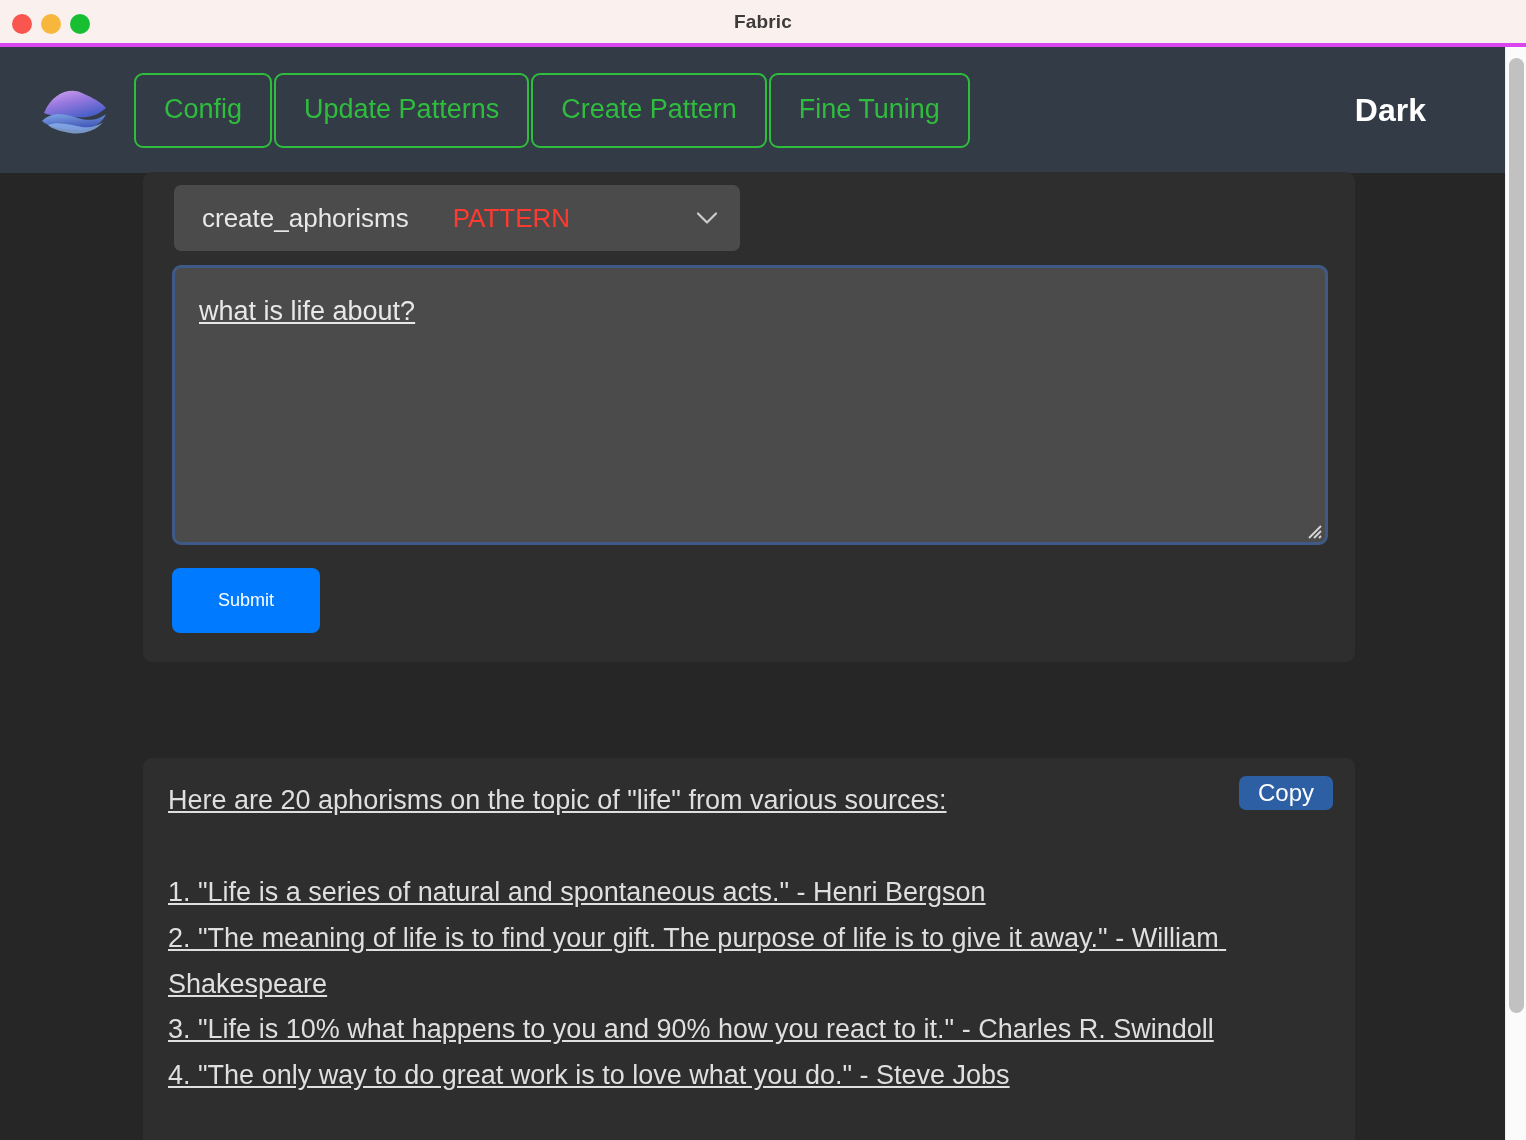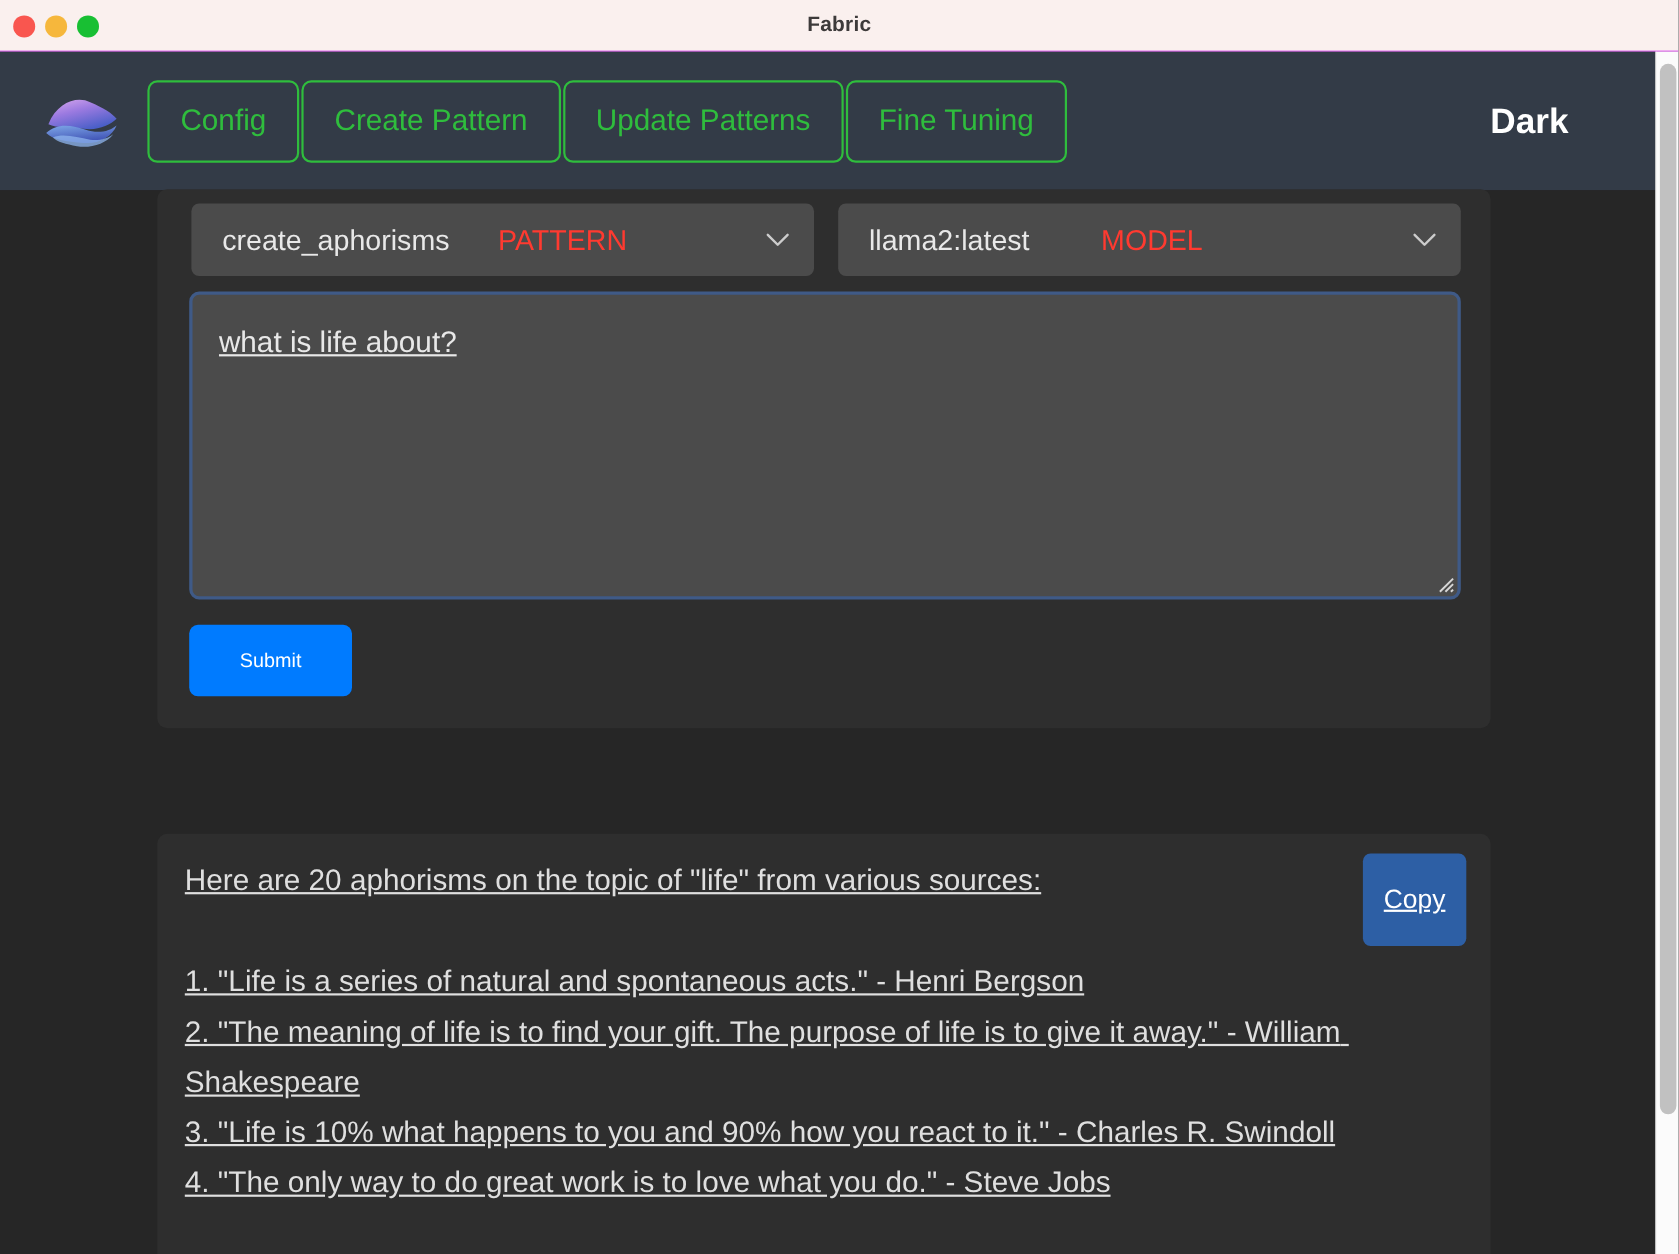--- a/index.html
+++ b/index.html
@@ -20,21 +20,21 @@
 
   
   .titlebar {
     position: absolute;
     top: 0; left: 0;
     width: 1526px; height: 47px;
     background: #faf0ee;
     display: flex;
     align-items: center;
     justify-content: center;
-    border-bottom: 1px solid #d946ef;
+    border-bottom: 4px solid #d946ef;
   }
   .traffic {
     position: absolute;
     left: 12px; top: 0;
     height: 47px;
     display: flex;
     align-items: center;
     gap: 9px;
   }
   .light { width: 20px; height: 20px; border-radius: 50%; }
@@ -206,24 +206,23 @@
     text-decoration: underline;
   }
   .copy-btn {
     position: absolute;
     right: 22px; top: 18px;
     background: #2d5fa5;
     border: none;
     border-radius: 7px;
     color: #ffffff;
     font-size: 24px;
-    padding: 28px 19px;
+    padding: 3px 19px;
     font-family: "Liberation Sans", sans-serif;
     cursor: pointer;
-    text-decoration: underline;
   }
 
   
   .scroll-track {
     position: absolute;
     right: 0; top: 47px;
     width: 21px;
     height: 1093px;
     background: #fbfbfb;
     border-left: 1px solid #efefef;
@@ -266,22 +265,22 @@
           </linearGradient>
         </defs>
         <path d="M8 32 C16 12, 34 6, 46 12 C58 17, 66 22, 70 27 C64 33, 52 38, 40 36 C26 34, 16 36, 8 32 Z" fill="url(#g1)"></path>
         <path d="M6 40 C16 30, 30 33, 42 37 C54 41, 64 38, 70 33 C66 43, 54 50, 40 49 C24 48, 12 46, 6 40 Z" fill="url(#g2)"></path>
         <path d="M12 44 C22 40, 34 44, 46 46 C54 47, 62 45, 67 41 C60 50, 46 54, 34 52 C24 50, 16 48, 12 44 Z" fill="#8fb6ee" opacity="0.75"></path>
       </svg>
     </div>
 
     <div class="navtabs">
       <button class="navtab">Config</button>
+      <button class="navtab">Update Patterns</button>
       <button class="navtab">Create Pattern</button>
-      <button class="navtab">Update Patterns</button>
       <button class="navtab">Fine Tuning</button>
     </div>
 
     <div class="theme-label">Dark</div>
   </div>
 
   <div class="content">
 
     <div class="panel" id="panel-input">
 
@@ -289,29 +288,20 @@
         <div class="select" id="select-pattern">
           <span class="sel-value">create_aphorisms</span>
           <span class="sel-tag">PATTERN</span>
           <span class="chev">
             <svg width="22" height="13" viewBox="0 0 22 13">
                 <path d="M2 2 L11 11 L20 2" stroke="#cccccc" stroke-width="2.2" fill="none" stroke-linecap="round" stroke-linejoin="round"></path>
               </svg>
           </span>
         </div>
 
-        <div class="select" id="select-model">
-          <span class="sel-value">llama2:latest</span>
-          <span class="sel-tag">MODEL</span>
-          <span class="chev">
-            <svg width="22" height="13" viewBox="0 0 22 13">
-                <path d="M2 2 L11 11 L20 2" stroke="#cccccc" stroke-width="2.2" fill="none" stroke-linecap="round" stroke-linejoin="round"></path>
-              </svg>
-          </span>
-        </div>
       </div>
 
       <div class="ta-wrap">
         <textarea class="ta-text" placeholder="Enter your input here" style="">what is life about?</textarea>
         <span class="resize-grip">
           <svg width="18" height="18" viewBox="0 0 18 18">
             <path d="M17 5 L5 17 M17 10 L10 17 M17 15 L15 17" stroke="#d6d6d6" stroke-width="1.8" fill="none"></path>
           </svg>
         </span>
       </div>

